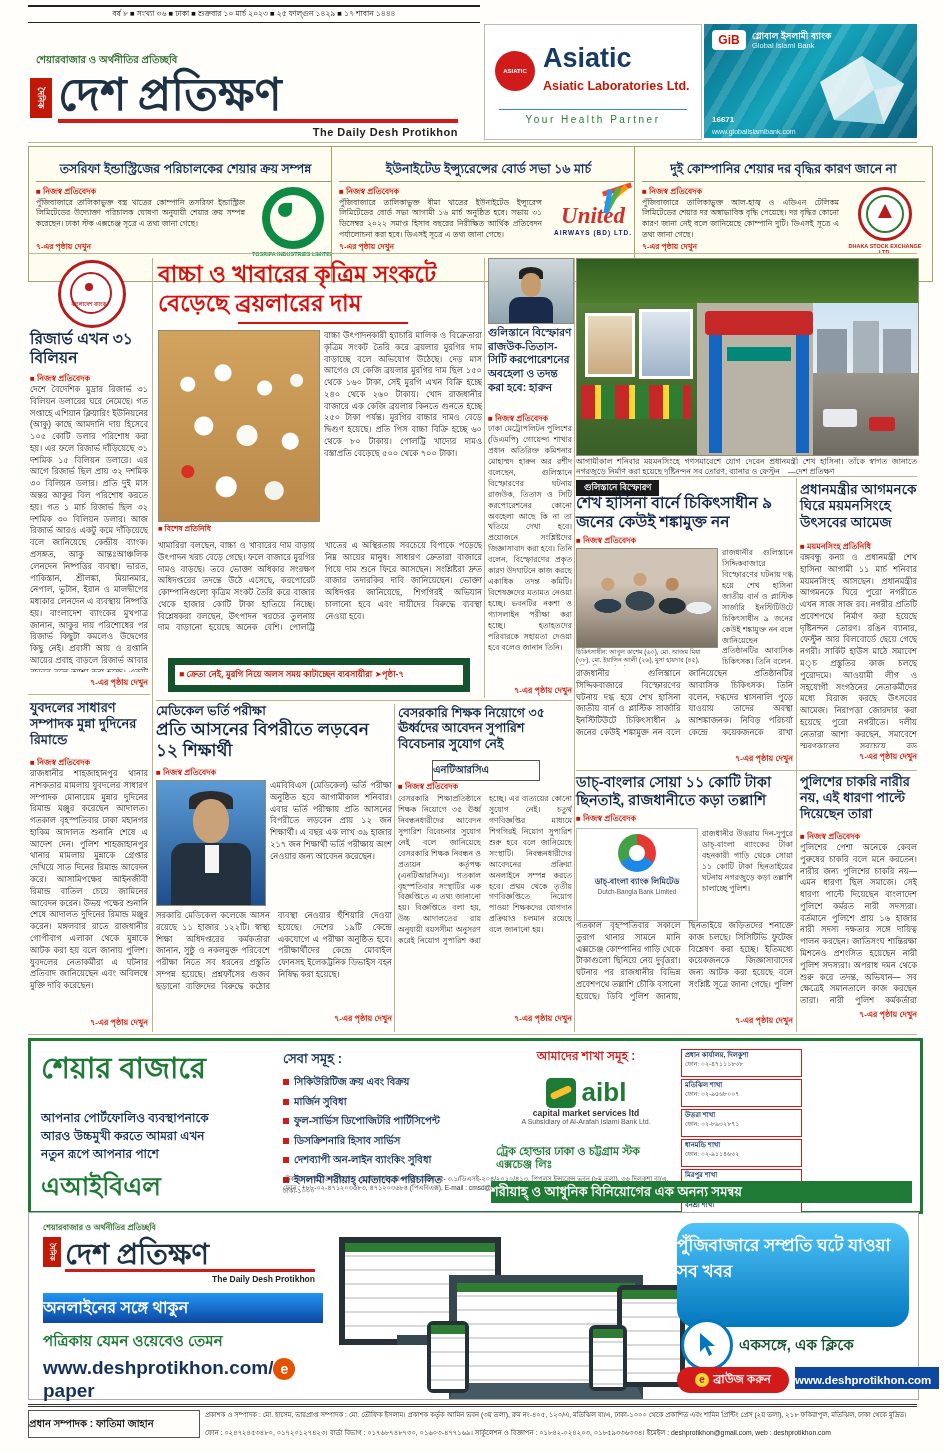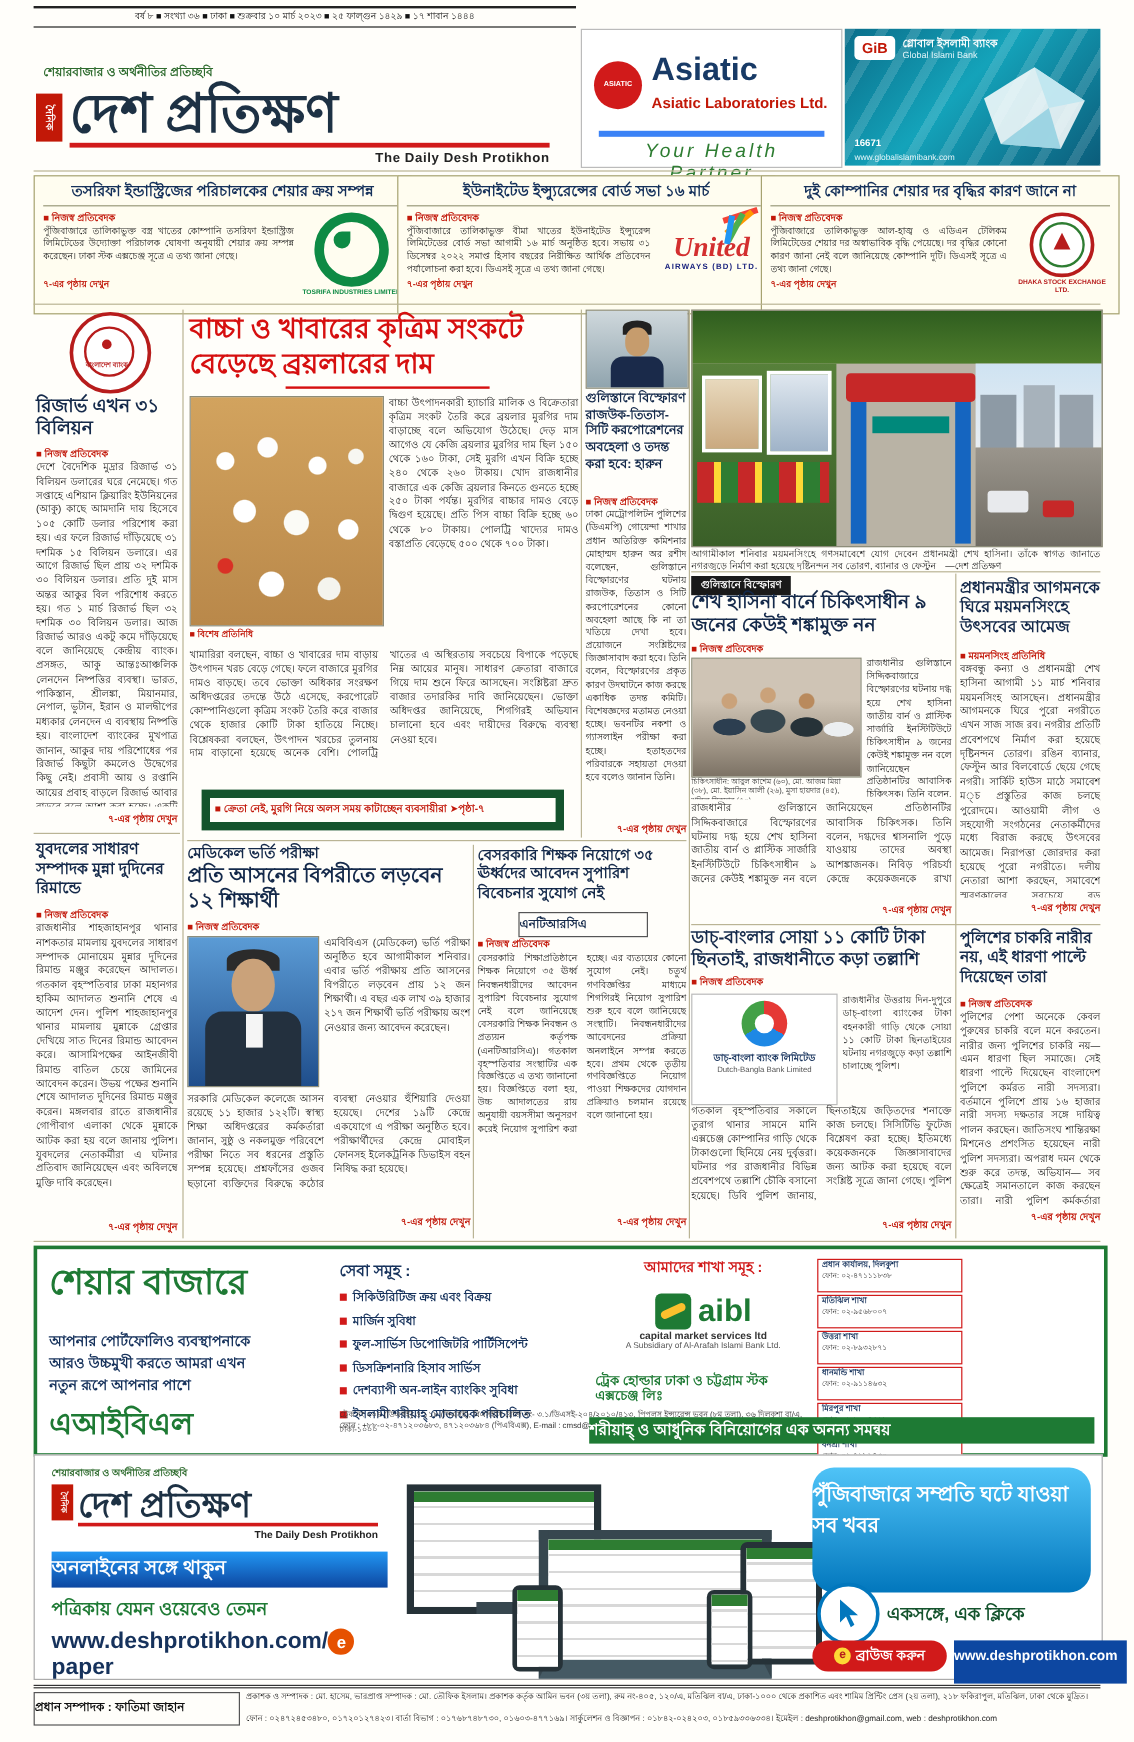--- a/index.html
+++ b/index.html
@@ -8,21 +8,21 @@
   .abs{position:absolute}
   .center{}
   .hl{font-weight:bold;color:#14294a;line-height:1.22}
   .byline{font-size:8px;font-weight:bold;color:#c2180a}
   .bt{font-size:8.3px;line-height:1.42;text-align:justify;color:#1a1a1a;overflow:hidden}
   .more{font-size:8px;font-weight:bold;color:#c2180a;text-align:right}
   .more-l{font-size:7.6px;font-weight:bold;color:#c2180a;text-align:left}
   .photo{border:1px solid #8d8d7a;overflow:hidden}
   .rule-v{position:absolute;width:1px;background:#bab494}
   .rule-h{position:absolute;height:1px;background:#bab494}
-  .boxed{border:1px solid #a6a270;background:#fffdf0;padding:5px 7px}
+  .boxed{border:1px solid #a6a270;background:#fffdf0;padding:15px 7px}
   .box-hl{text-align:center;font-size:12.5px;font-weight:bold;color:#14305a;line-height:1.25;border-bottom:1px solid #9a9a7a;padding-bottom:3px;margin-bottom:3px}
   .chickens{background-image:
     radial-gradient(circle at 18% 28%,#ffffff 0 7px,transparent 8px),
     radial-gradient(circle at 40% 22%,#fdfdfd 0 8px,transparent 9px),
     radial-gradient(circle at 66% 30%,#ffffff 0 7px,transparent 8px),
     radial-gradient(circle at 86% 26%,#f7f7f2 0 6px,transparent 7px),
     radial-gradient(circle at 28% 50%,#ffffff 0 9px,transparent 10px),
     radial-gradient(circle at 55% 55%,#fbfbf6 0 10px,transparent 11px),
     radial-gradient(circle at 82% 58%,#ffffff 0 8px,transparent 9px),
     radial-gradient(circle at 18% 74%,#d93025 0 6px,transparent 7px),
@@ -55,21 +55,21 @@
   <div class="abs" style="left:36px;top:52px;width:250px;font-size:10px;font-weight:bold;color:#2e6b2e">শেয়ারবাজার ও অর্থনীতির প্রতিচ্ছবি</div>
   <div class="abs" style="left:30px;top:78px;width:22px;height:40px;background:#c21807;color:#fff;font-size:8.5px;font-weight:bold;display:flex;align-items:center;justify-content:center;writing-mode:vertical-rl">দৈনিক</div>
   <div class="abs" style="left:58px;top:60px;width:410px;font-size:45px;font-weight:bold;color:#1d3144;font-family:'Liberation Serif','DejaVu Serif',serif">দেশ প্রতিক্ষণ</div>
   <div class="abs" style="left:58px;top:119px;width:400px;height:4px;background:#d11a1a"></div>
   <div class="abs" style="left:58px;top:126px;width:400px;text-align:right;font-size:11px;font-weight:bold;color:#222;letter-spacing:.5px">The Daily Desh Protikhon</div>
 
   <div class="abs" style="left:484px;top:24px;width:216px;height:114px;border:1px solid #bbb;background:#fff">
     <div class="abs" style="left:10px;top:26px;width:40px;height:40px;border-radius:50%;background:#d11a1a;color:#fff;font-size:6px;font-weight:bold;display:flex;align-items:center;justify-content:center">ASIATIC</div>
     <div class="abs" style="left:58px;top:18px;font-size:27px;font-weight:bold;color:#183a66">Asiatic</div>
     <div class="abs" style="left:58px;top:54px;font-size:12.5px;font-weight:bold;color:#c21807">Asiatic Laboratories Ltd.</div>
-    <div class="abs" style="left:14px;top:84px;width:188px;text-align:center;font-size:16px;font-style:italic;letter-spacing:2.5px;color:#2e7d32;border-top:5px solid #3b82f6;padding-top:4px">Your Health Partner</div>
+    <div class="abs" style="left:14px;top:84px;width:188px;text-align:center;font-size:10px;letter-spacing:2.5px;color:#2e7d32;border-top:1px solid #3b82f6;padding-top:4px">Your Health Partner</div>
   </div>
 
   <div class="abs" style="left:704px;top:24px;width:213px;height:114px;background:linear-gradient(135deg,#0a6e8a,#14a3ba 45%,#0b5c7a);overflow:hidden">
     <div class="abs" style="left:0;top:0;width:213px;height:114px;background:repeating-linear-gradient(120deg,rgba(255,255,255,.14) 0 8px,transparent 8px 24px)"></div>
     <div class="abs" style="left:8px;top:6px;width:34px;height:20px;background:#fff;border-radius:4px;color:#c21807;font-weight:bold;font-size:12px;text-align:center;line-height:20px">GiB</div>
     <div class="abs" style="left:48px;top:5px;color:#fff;font-size:9px;font-weight:bold">গ্লোবাল ইসলামী ব্যাংক</div>
     <div class="abs" style="left:48px;top:17px;color:#e4f6fa;font-size:7.5px">Global Islami Bank</div>
     <svg class="abs" style="left:110px;top:30px" width="95" height="75">
       <polygon points="48,2 90,30 70,70 20,66 6,28" fill="rgba(255,255,255,.85)"></polygon>
       <polygon points="48,2 60,36 90,30" fill="rgba(190,230,240,.9)"></polygon>
@@ -365,20 +365,20 @@
     <div class="abs" style="left:652px;top:106px;width:46px;height:46px;border-radius:50%;background:#fff;border:3px solid #0277bd;display:flex;align-items:center;justify-content:center">
       <svg width="22" height="26">
           <path d="M4 1 L4 20 L9 15 L13 24 L16 22 L12 14 L19 14 Z" fill="#0277bd"></path>
         </svg>
     </div>
     <div class="abs" style="left:710px;top:120px;width:180px;font-size:15px;font-weight:bold;color:#14532d">একসঙ্গে, এক ক্লিকে</div>
     <div class="abs" style="left:648px;top:154px;width:112px;height:26px;background:#d11a1a;border-radius:13px;color:#fff;font-size:11.5px;font-weight:bold;display:flex;align-items:center;justify-content:center;gap:4px">
       <span style="display:inline-block;width:14px;height:14px;border-radius:50%;background:#fdd835;color:#b71c1c;font-size:10px;text-align:center;line-height:14px">e</span>
       <span>ব্রাউজ করুন</span>
     </div>
-    <div class="abs center" style="left:766px;top:154px;width:144px;height:36px;background:#0d47a1;color:#fff;font-size:11.5px;font-weight:bold;line-height:26px">www.deshprotikhon.com</div>
+    <div class="abs center" style="left:766px;top:154px;width:144px;height:22px;background:#0d47a1;color:#fff;font-size:11.5px;font-weight:bold;line-height:26px">www.deshprotikhon.com</div>
   </div>
 
   <div class="abs" style="left:28px;top:1404px;width:889px;border-top:3px double #333"></div>
   <div class="abs center" style="left:28px;top:1410px;width:170px;height:26px;border:1px solid #555;font-size:10px;font-weight:bold;color:#111;line-height:26px">প্রধান সম্পাদক : ফাতিমা জাহান</div>
   <div class="abs center" style="left:205px;top:1410px;width:712px;font-size:6.8px;color:#222;line-height:1.45">প্রকাশক ও সম্পাদক : মো. হাসেম, ভারপ্রাপ্ত সম্পাদক : মো. তৌফিক ইসলাম। প্রকাশক কর্তৃক আমিন ভবন (৩য় তলা), রুম নং-৪০৫, ১২০/এ, মতিঝিল বা/এ, ঢাকা-১০০০ থেকে প্রকাশিত এবং শামিম প্রিন্টিং প্রেস (২য় তলা), ২১৮ ফকিরাপুল, মতিঝিল, ঢাকা থেকে মুদ্রিত।</div>
   <div class="abs center" style="left:205px;top:1428px;width:712px;font-size:6.8px;color:#222;line-height:1.45">ফোন : ০২৪৭২৪৫৩৪৮০, ০১৭২০১২৭৪২৩। বার্তা বিভাগ : ০১৭৬৮৭৪৮৭৩০, ০১৬০৩-৪৭৭১৬৯। সার্কুলেশন ও বিজ্ঞাপন : ০১৮৪২-০২৪২০৩, ০১৮৫৯৩৩৬৩৩৪। ইমেইল : deshprotikhon@gmail.com, web : deshprotikhon.com</div>
 </div>
 
 </body></html>

